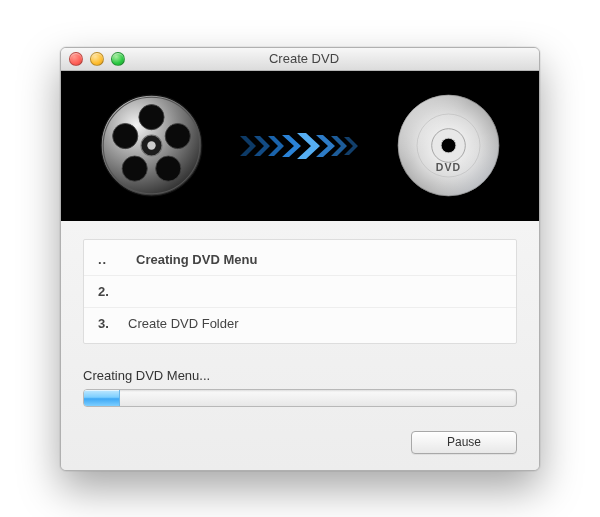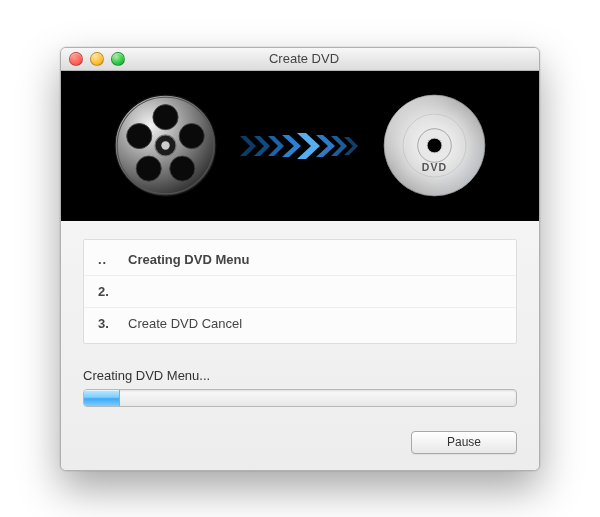--- a/index.html
+++ b/index.html
@@ -54,21 +54,21 @@
     font-size: 13px;
     color: #444;
     pointer-events: none;
   }
   .hero {
     height: 150px;
     background: #000;
     display: flex;
     align-items: center;
     justify-content: center;
-    gap: 22px;
+    gap: 36px;
   }
   .arrows {
     display: flex;
     align-items: center;
     gap: -4px;
   }
   .arrows svg { display: block; }
   .content {
     padding: 18px 22px 16px 22px;
     background: linear-gradient(to bottom, #f4f4f4, #ededed);
@@ -87,21 +87,21 @@
     color: #444;
   }
   .step + .step { border-top: 1px solid #eee; }
   .step-num {
     font-weight: bold;
     width: 16px;
     text-align: left;
     font-size: 13px;
   }
   .step.active .step-num { letter-spacing: 1px; }
-  .step.active .step-label { font-weight: bold; }
+  .step.active .step-label { font-weight: bold; margin-left: 8px; }
   .status {
     margin-top: 24px;
     color: #333;
     font-size: 13px;
   }
   .progress {
     margin-top: 6px;
     height: 16px;
     background: linear-gradient(to bottom, #fafafa, #e8e8e8);
     border: 1px solid #b8b8b8;
@@ -219,21 +219,21 @@
     <div class="steps">
       <div class="step active">
         <span class="step-num">..</span>
         <span class="step-label">Creating DVD Menu</span>
       </div>
       <div class="step">
         <span class="step-num">2.</span>
       </div>
       <div class="step">
         <span class="step-num">3.</span>
-        <span>Create DVD Cancel</span>
+        <span>Create DVD Folder</span>
       </div>
     </div>
 
     <div class="status">Creating DVD Menu...</div>
 
     <div class="progress">
       <div class="progress-fill" style="width:8%"></div>
     </div>
 
     <div class="buttons">

